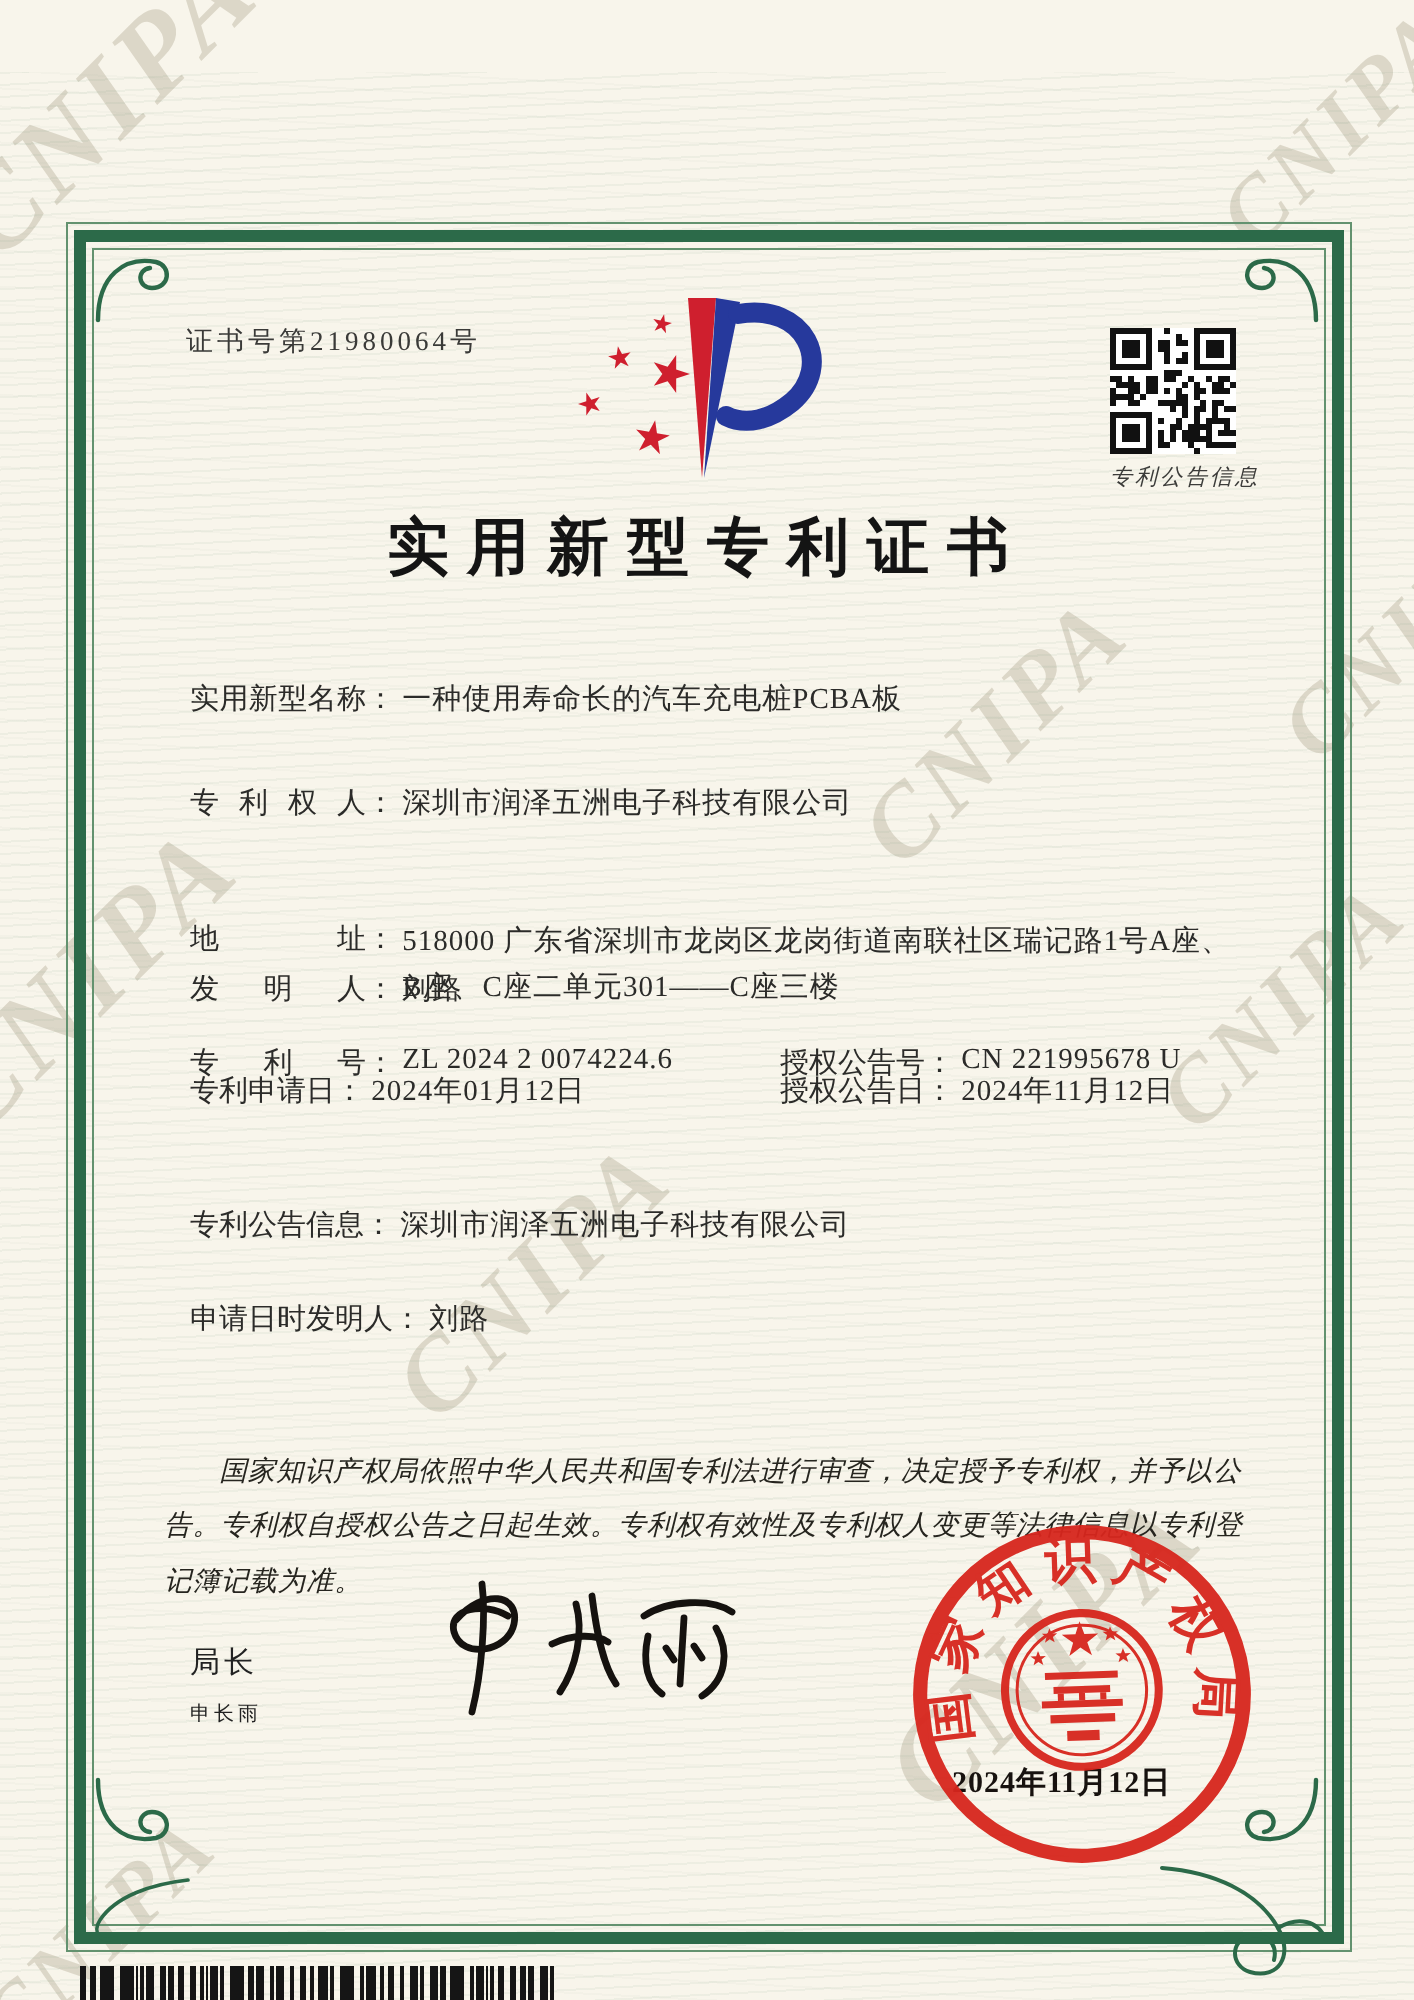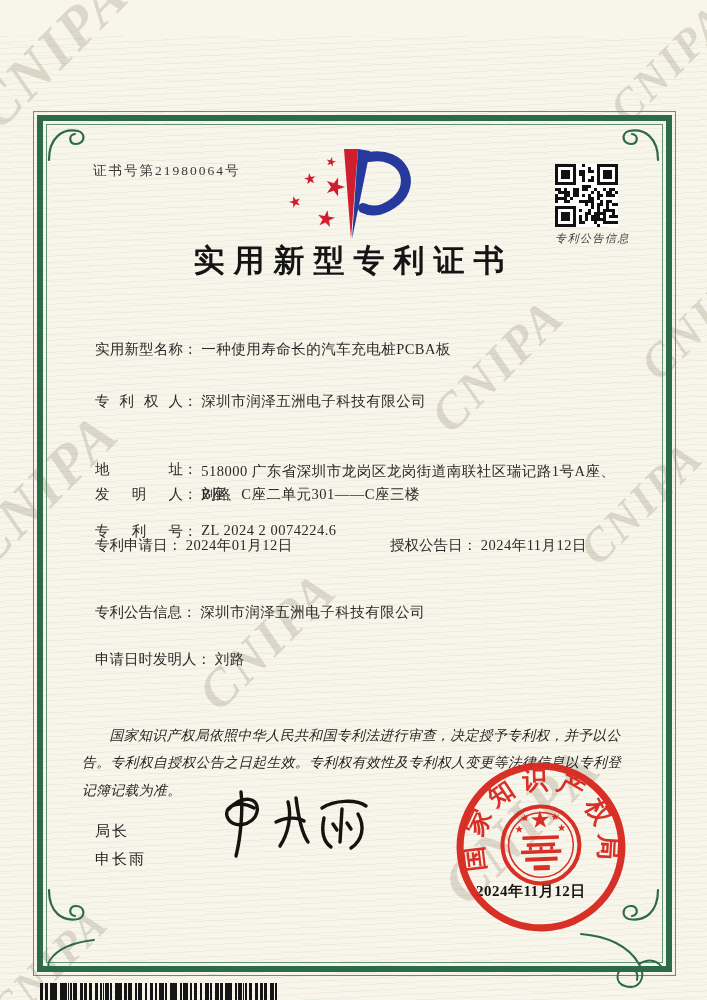--- a/index.html
+++ b/index.html
@@ -42,21 +42,21 @@
   .flourish2{position:absolute;left:36px;bottom:28px;width:60px;height:40px;transform:scaleX(-1);}
   .flourish2 path{stroke:#2c6a49;stroke-width:1.8;fill:none;stroke-linecap:round;}
 
   .cert-no{position:absolute;left:93px;top:126px;font-size:13.5px;letter-spacing:2px;color:#3a3a38;}
   .logo{position:absolute;left:281px;top:109px;width:140px;height:98px;}
   .qr-wrap{position:absolute;left:540px;top:128px;width:64px;text-align:center;padding-left:15px;}
   .qr-svg{display:block;background:#fff;}
   .qr-caption{margin-top:4px;font-size:11px;letter-spacing:1.5px;color:#3c3c3a;font-style:italic;white-space:nowrap;}
 
   .title{
-    position:absolute;left:0;top:204px;width:100%;
+    position:absolute;left:0;top:217px;width:100%;
     text-align:center;font-size:31px;font-weight:bold;letter-spacing:9px;color:#141414;
   }
 
   .fields{position:absolute;left:95px;top:0;width:530px;font-size:14.5px;color:#2b2b29;}
   .frow{position:absolute;left:0;white-space:nowrap;}
   .flabel{display:inline-block;vertical-align:top;}
   .w6{width:88px;text-align:justify;text-align-last:justify;}
   .colon{display:inline-block;vertical-align:top;}
   .fvalue{display:inline-block;vertical-align:top;letter-spacing:0.5px;}
   .addr{white-space:normal;width:420px;line-height:23px;}
@@ -70,21 +70,21 @@
   .r-origapp{top:567px;}
   .r-originv{top:614px;}
 
   .statement{
     position:absolute;left:82px;top:672px;width:540px;
     font-size:13.8px;line-height:27.5px;font-style:italic;color:#26251f;
     text-indent:2em;letter-spacing:0.4px;
   }
 
   .signer-title{position:absolute;left:95px;top:786px;font-size:15px;letter-spacing:2px;color:#222;}
-  .signer-name{position:absolute;left:95px;top:814px;font-size:15px;letter-spacing:2px;color:#222;}
+  .signer-name{position:absolute;left:95px;top:814px;font-size:10px;letter-spacing:2px;color:#222;}
   .signature{position:absolute;left:200px;top:750px;width:190px;height:84px;}
   .signature path{stroke:#15120f;stroke-width:3.4;fill:none;stroke-linecap:round;stroke-linejoin:round;}
 
   .seal{position:absolute;left:452px;top:722px;width:178px;height:178px;opacity:0.95;transform:rotate(-2deg);z-index:4;}
   .seal-date{
     position:absolute;left:476px;top:846px;width:150px;z-index:3;
     font-size:15px;font-weight:bold;color:#17120f;letter-spacing:0.5px;
   }
 
   .footer{position:absolute;left:0;top:913px;width:100%;text-align:center;font-size:12.5px;letter-spacing:2px;color:#33332f;}
@@ -314,20 +314,24 @@
       <span class="flabel w6">地址</span><span class="colon">：</span>
       <span class="fvalue addr">518000 广东省深圳市龙岗区龙岗街道南联社区瑞记路1号A座、B座、C座二单元301——C座三楼</span>
     </div>
     <div class="frow r-inventor">
       <span class="flabel w6">发明人</span><span class="colon">：</span>
       <span class="fvalue">刘路</span>
     </div>
     <div class="frow r-patno">
       <span class="flabel w6">专利号</span><span class="colon">：</span>
       <span class="fvalue">ZL 2024 2 0074224.6</span>
+      <span class="col2">
+        <span class="flabel">授权公告号</span><span class="colon">：</span>
+        <span class="fvalue">CN 221995678 U</span>
+      </span>
     </div>
     <div class="frow r-dates">
       <span class="flabel">专利申请日</span><span class="colon">：</span>
       <span class="fvalue">2024年01月12日</span>
       <span class="col2">
         <span class="flabel">授权公告日</span><span class="colon">：</span>
         <span class="fvalue">2024年11月12日</span>
       </span>
     </div>
     <div class="frow r-origapp">

